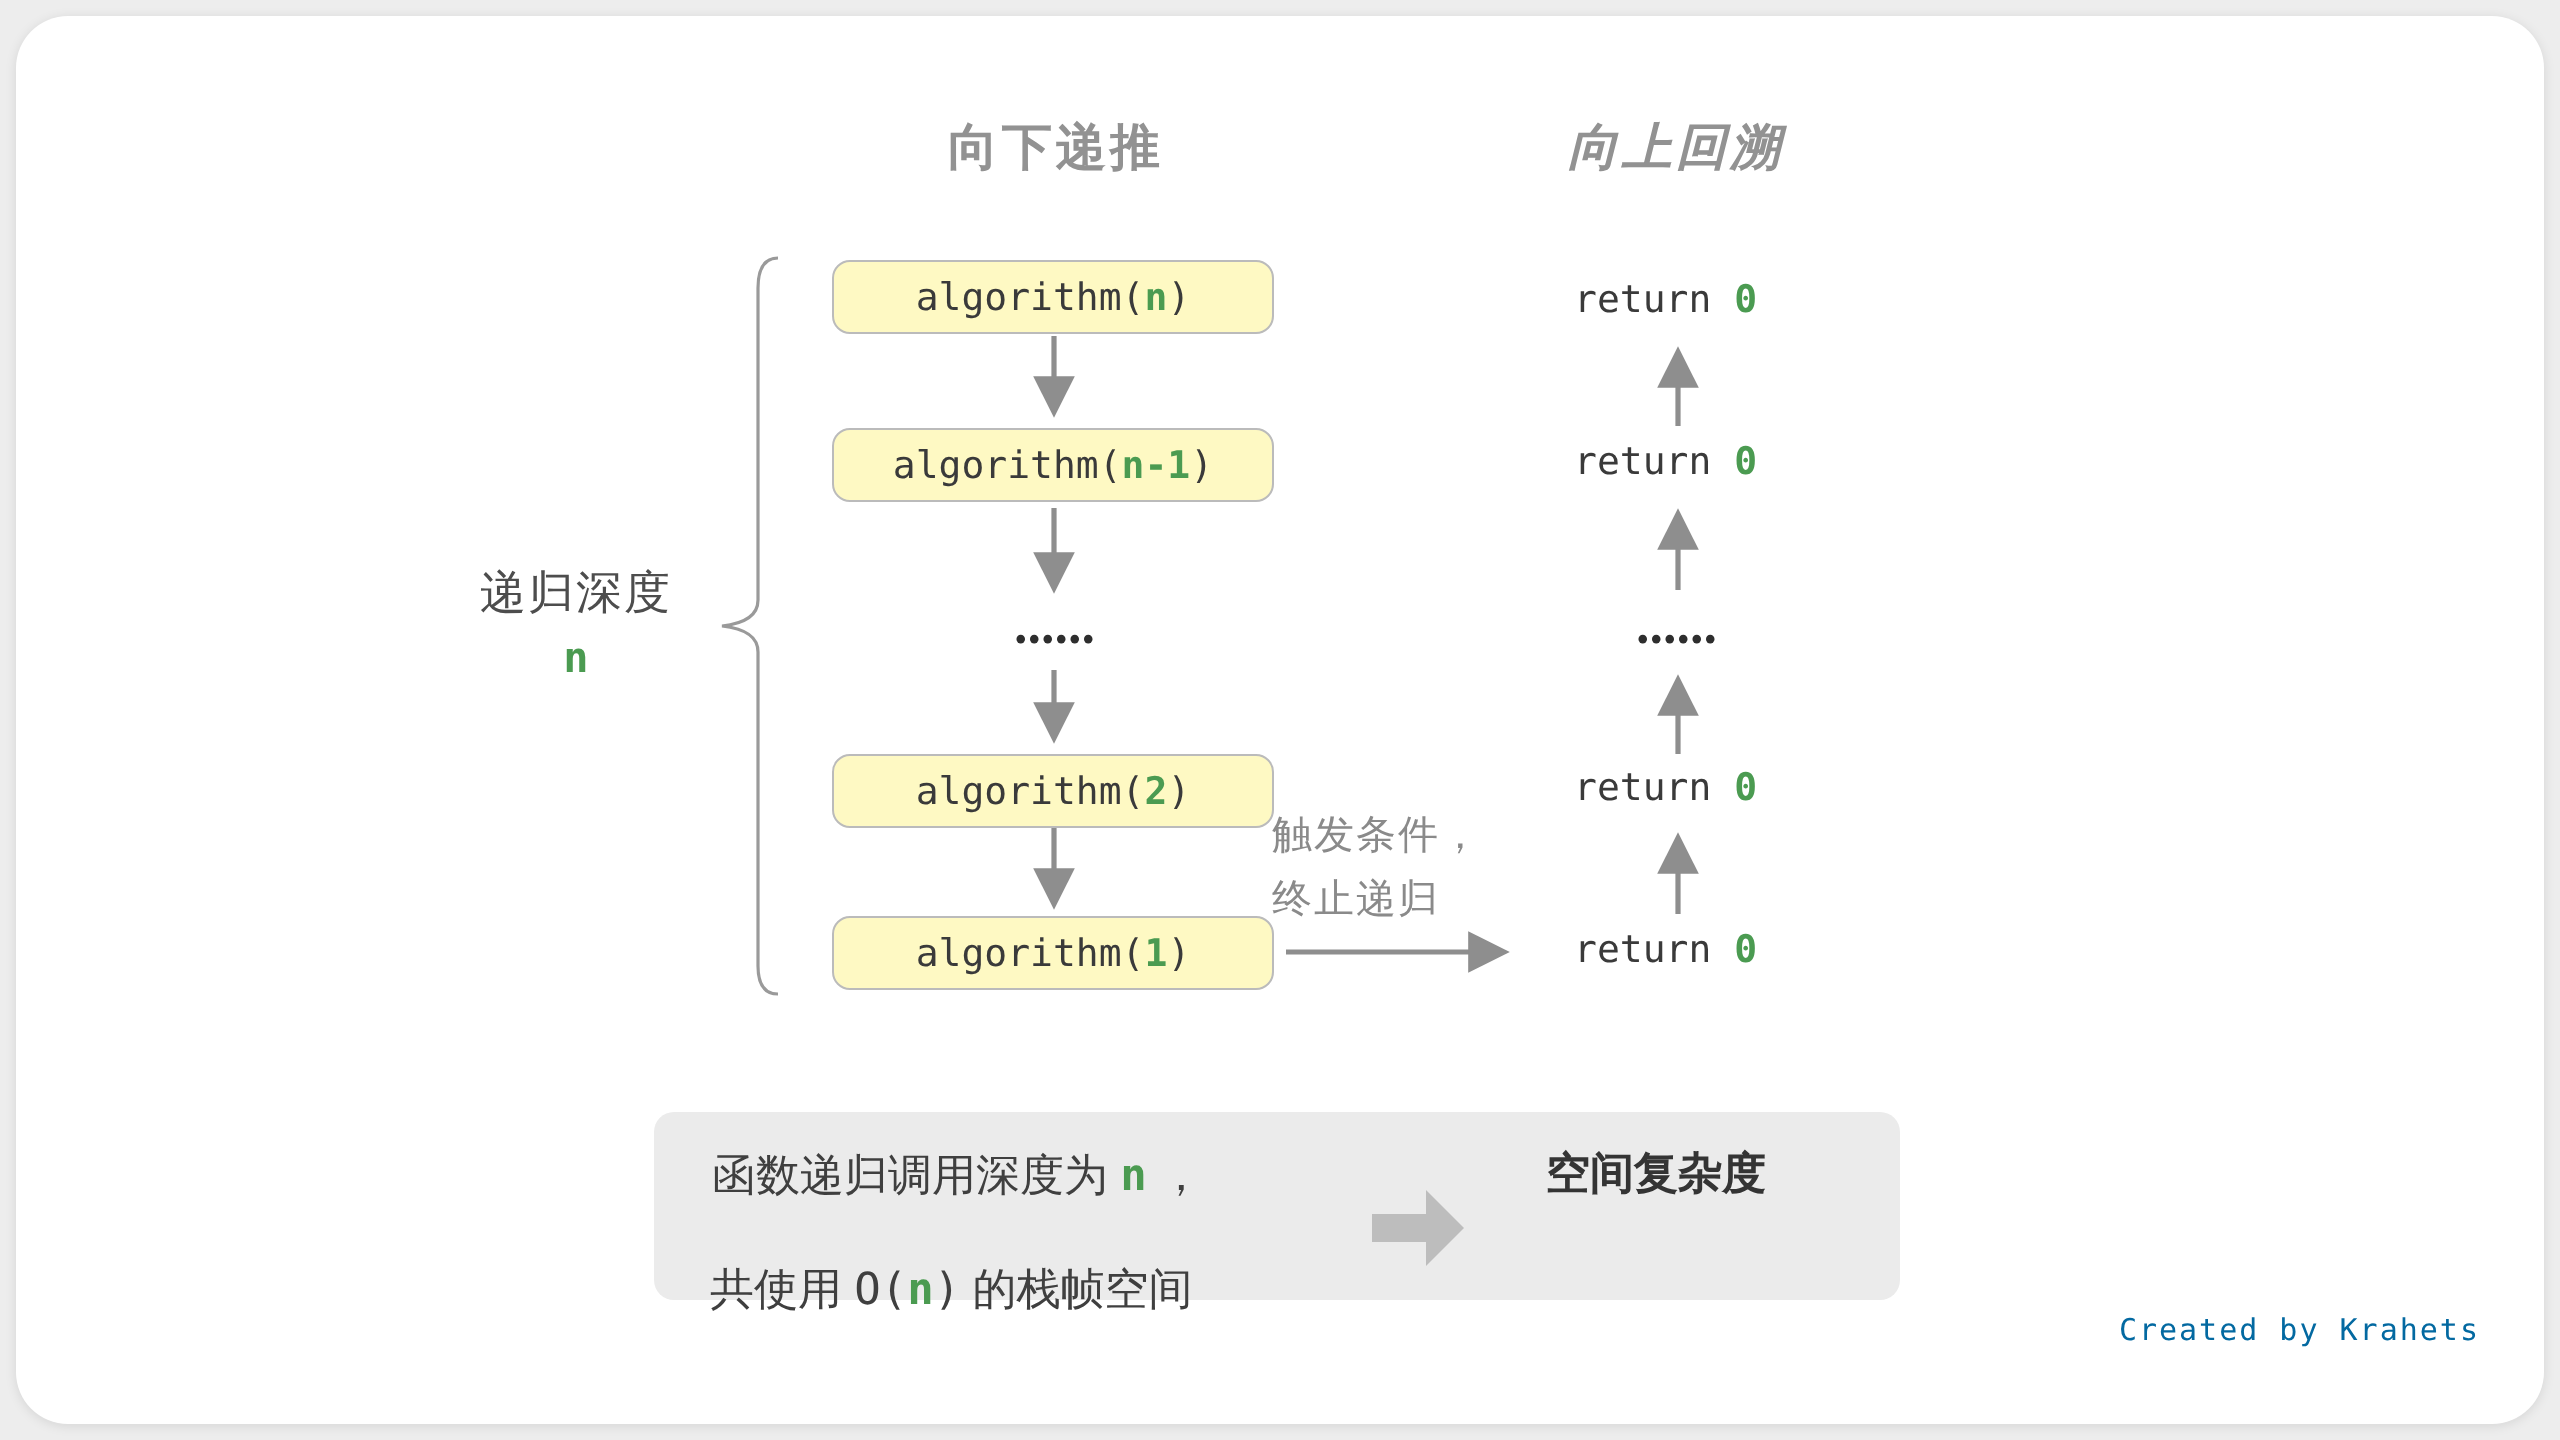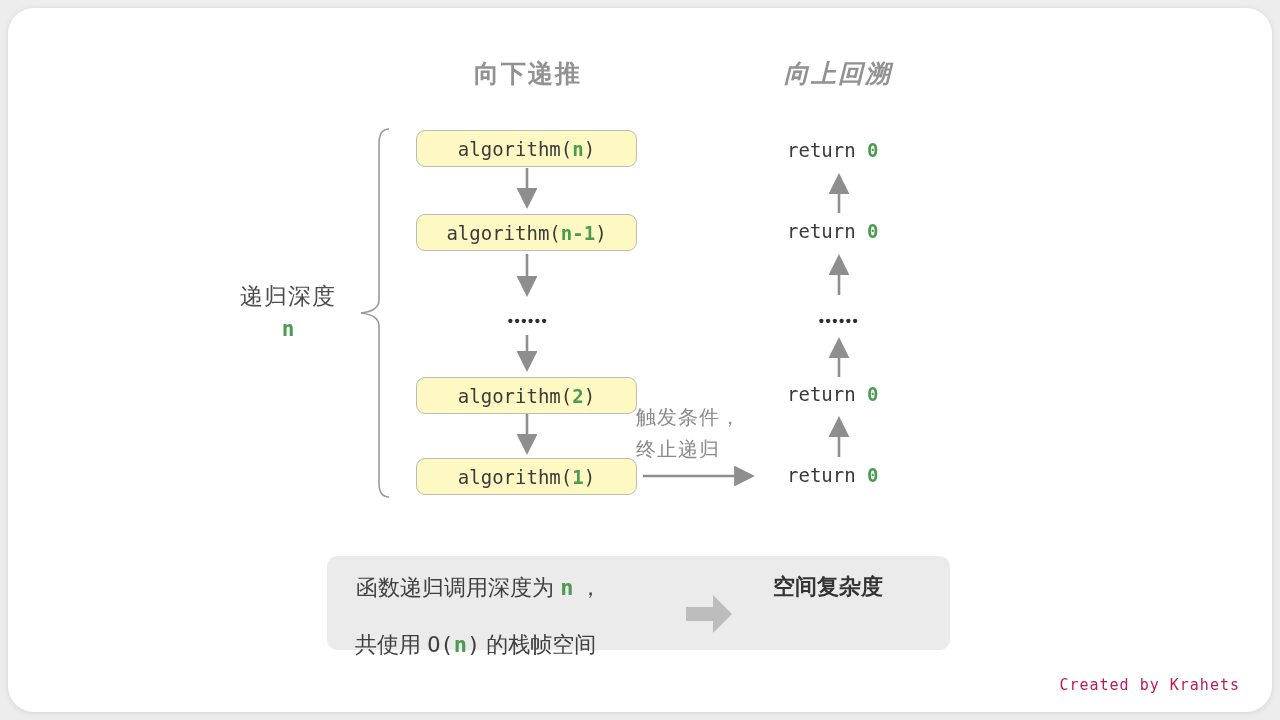--- a/index.html
+++ b/index.html
@@ -84,22 +84,22 @@
     position:absolute;left:501px;top:16px;transform:translateX(-50%);
     font-size:22px;font-weight:bold;color:#343434;white-space:nowrap;
   }
   .sum-result{
     position:absolute;left:514px;top:53px;transform:translateX(-50%);
     font-size:22px;font-weight:bold;color:#1383d6;white-space:nowrap;
   }
   .sum-result .o-part{font-family:"DejaVu Sans Mono","Liberation Mono",monospace;font-weight:bold;}
 
   .credit{
-    position:absolute;right:40px;top:676px;
-    font-size:15px;color:#be185d;letter-spacing:1px;
+    position:absolute;right:40px;top:656px;
+    font-size:15px;color:#0369a1;letter-spacing:1px;
     font-family:"DejaVu Sans Mono","Liberation Mono",monospace;white-space:nowrap;
   }
   svg.overlay{position:absolute;left:0;top:0;pointer-events:none;}
 </style>
 </head>
 <body>
 
 <div class="canvas">
   <div class="card"></div>
 

